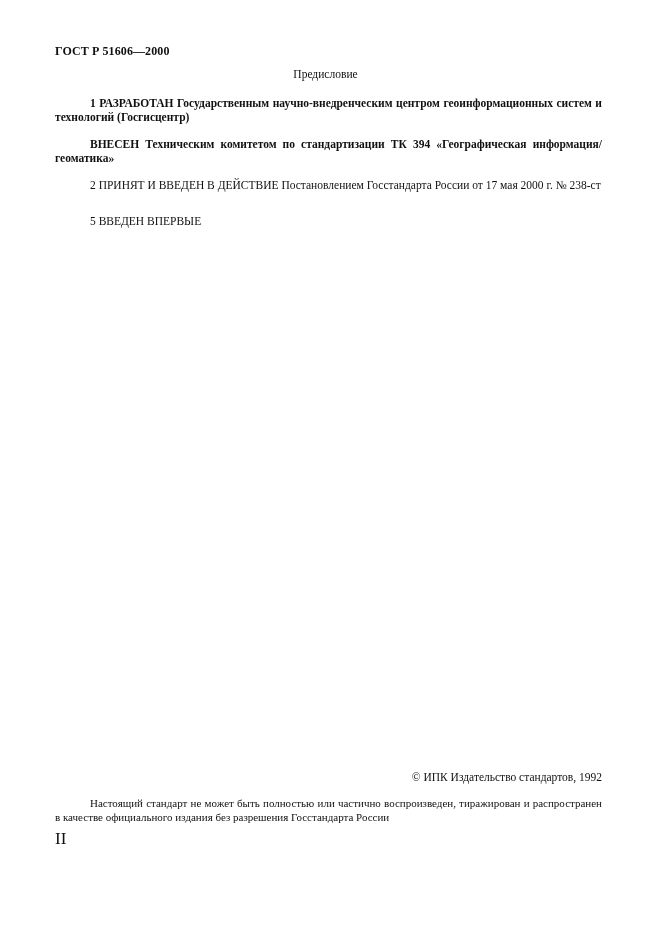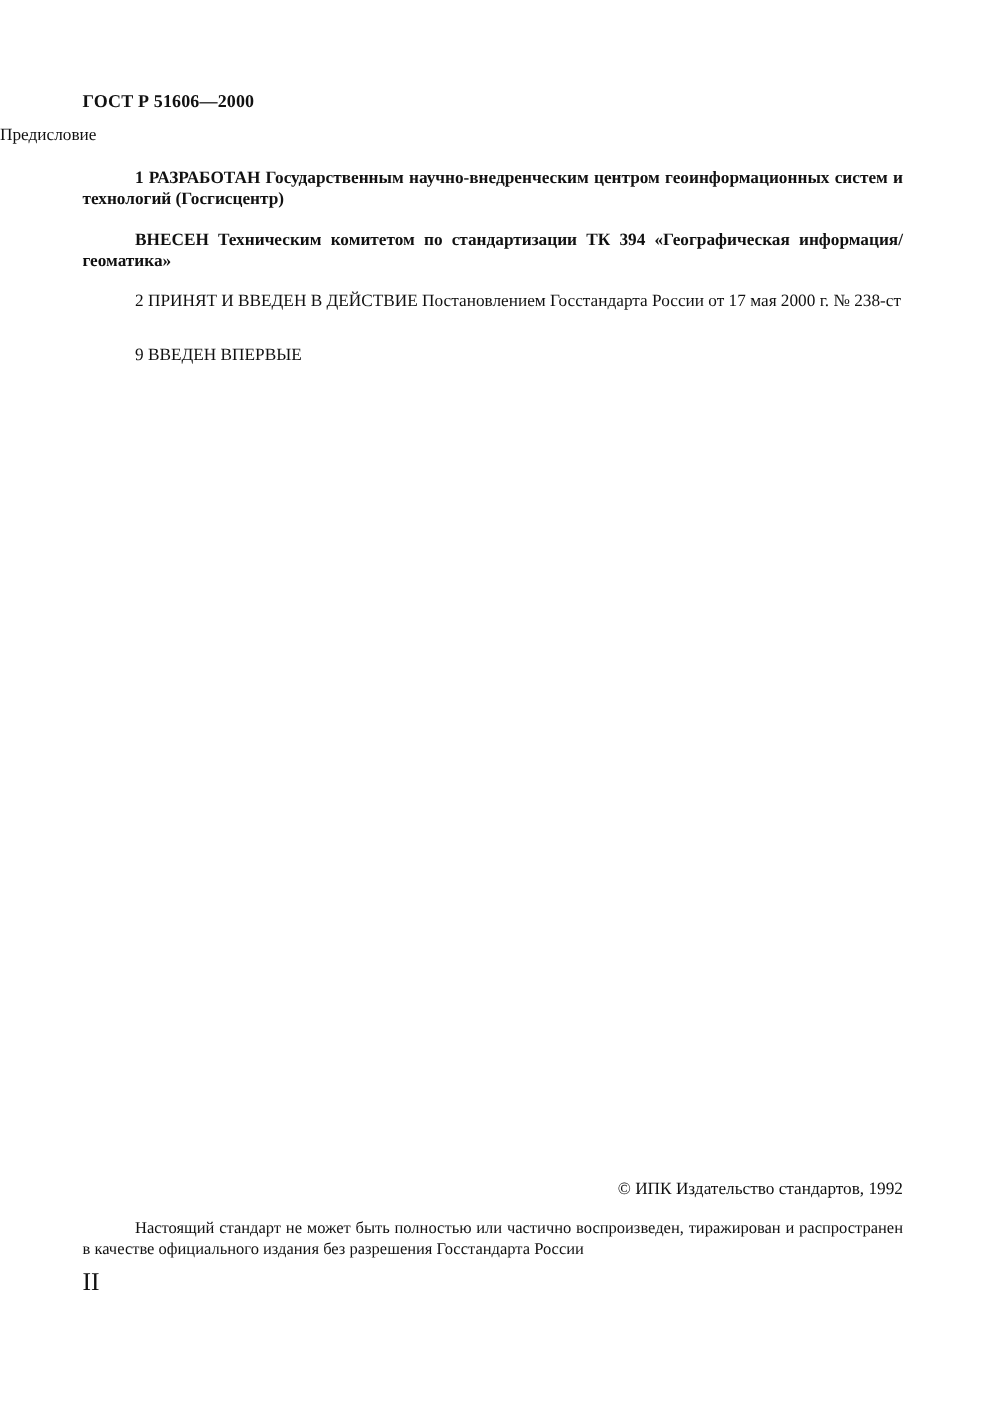--- a/index.html
+++ b/index.html
@@ -1,38 +1,38 @@
 <!DOCTYPE html>
 <html><head>
   <meta charset="utf-8">
   <style>
     html, body { margin: 0; padding: 0; background: #ffffff; }
     body { width: 661px; height: 936px; position: relative; overflow: hidden;
       font-family: "Liberation Serif", "DejaVu Serif", serif; color: #111; }
-    .abs { position: absolute; margin-top: 16px; }
+    .abs { position: absolute; }
     .header { left: 55px; top: 44px; font-size: 12px; font-weight: bold; letter-spacing: 0.1px; }
-    .title { left: 0; width: 651px; top: 68px; font-size: 11.5px; }
+    .title { left: 0; width: 651px; top: 68px; text-align: center; font-size: 11.5px; }
     .para { left: 55px; width: 547px; font-size: 11.5px; line-height: 13.5px; text-align: justify; text-align-last: left; }
     .para .indent { display: inline-block; width: 35px; }
     .copyright { right: 59px; top: 771px; font-size: 11.5px; }
     .notice { left: 55px; width: 547px; top: 797px; font-size: 11px; line-height: 13.5px; text-align: justify; }
     .pagenum { left: 55px; top: 829px; font-size: 17px; }
   </style>
 </head>
 <body>
 
 <div class="abs header">ГОСТ Р 51606—2000</div>
 
 <div class="abs title">Предисловие</div>
 
 <div class="abs para" style="top:97px;font-weight:bold;"><span class="indent"></span><span>1 РАЗРАБОТАН Государственным научно-внедренческим центром геоинформационных систем и технологий (Госгисцентр)</span></div>
 
 <div class="abs para" style="top:138px;font-weight:bold;"><span class="indent"></span><span>ВНЕСЕН Техническим комитетом по стандартизации ТК 394 «Географическая информация/геоматика»</span></div>
 
 <div class="abs para" style="top:179px;"><span class="indent"></span><span>2 ПРИНЯТ И ВВЕДЕН В ДЕЙСТВИЕ Постановлением Госстандарта России от 17 мая 2000 г. № 238-ст</span></div>
 
-<div class="abs para" style="top:215px;"><span class="indent"></span><span>9 ВВЕДЕН ВПЕРВЫЕ</span></div>
+<div class="abs para" style="top:215px;"><span class="indent"></span><span>5 ВВЕДЕН ВПЕРВЫЕ</span></div>
 
 <div class="abs copyright">© ИПК Издательство стандартов, 1992</div>
 
 <div class="abs notice"><span class="indent" style="display:inline-block;width:35px;"></span><span>Настоящий стандарт не может быть полностью или частично воспроизведен, тиражирован и распространен в качестве официального издания без разрешения Госстандарта России</span></div>
 
 <div class="abs pagenum">II</div>
 
 </body></html>

